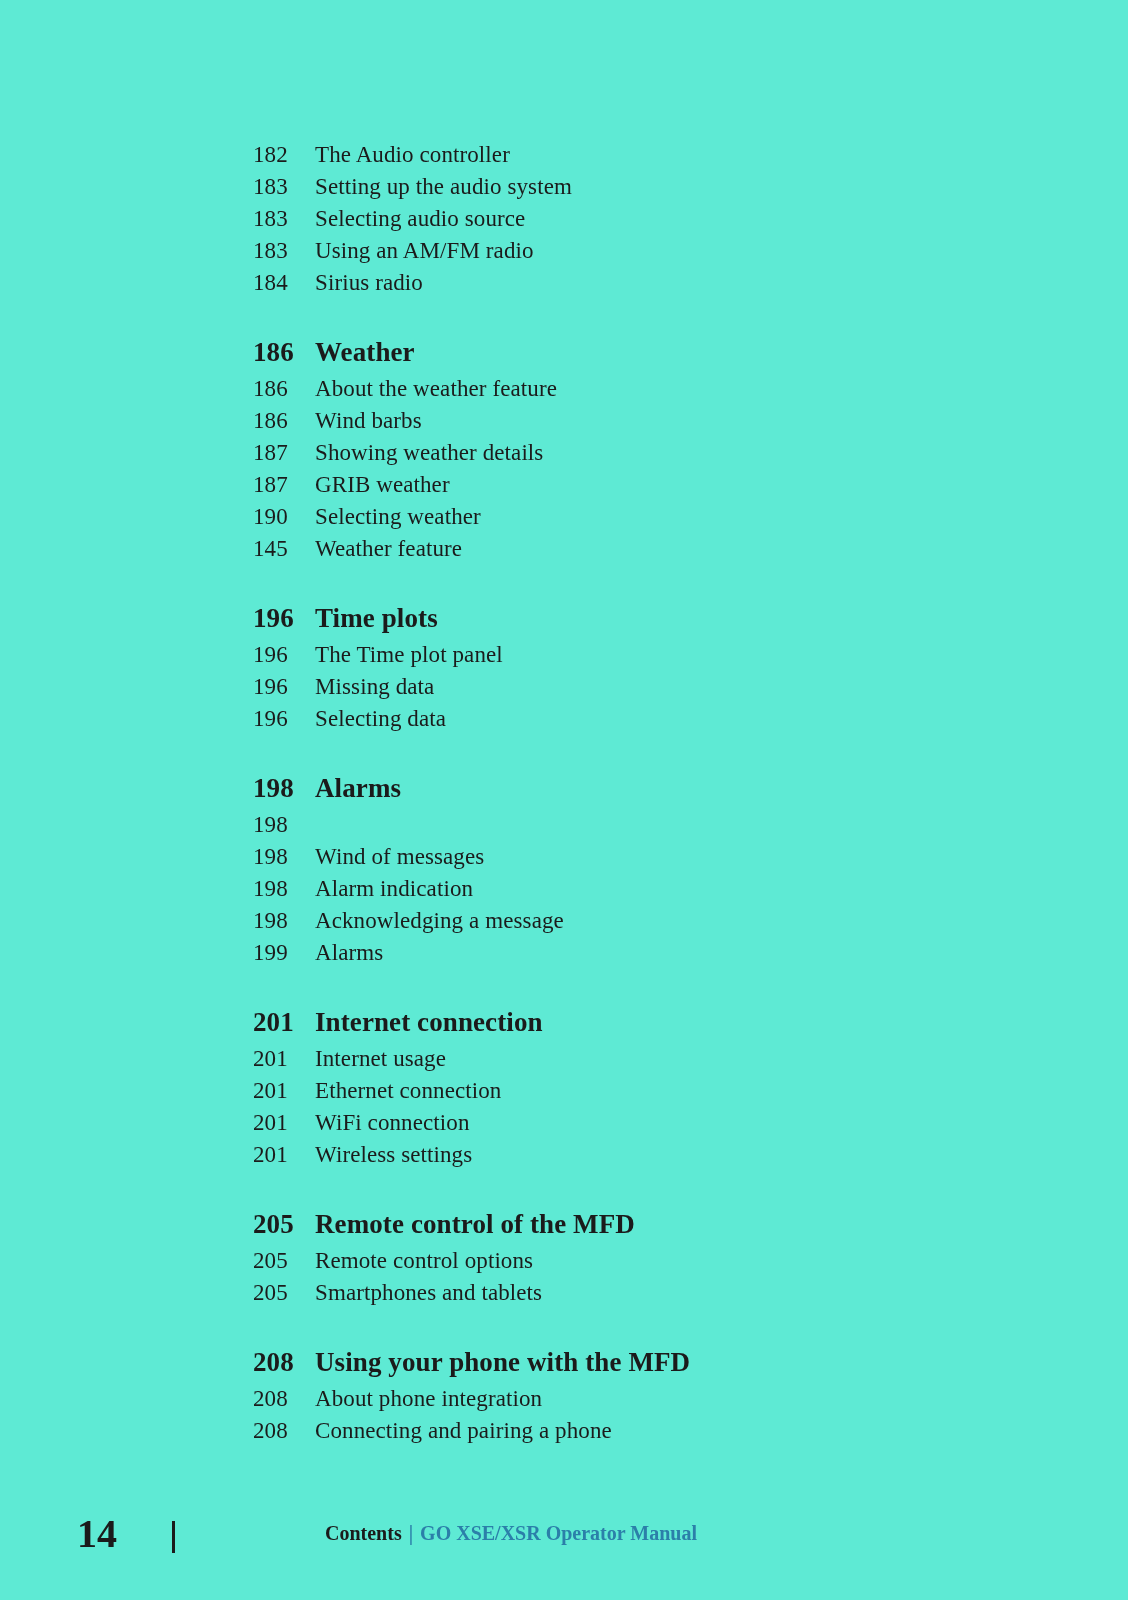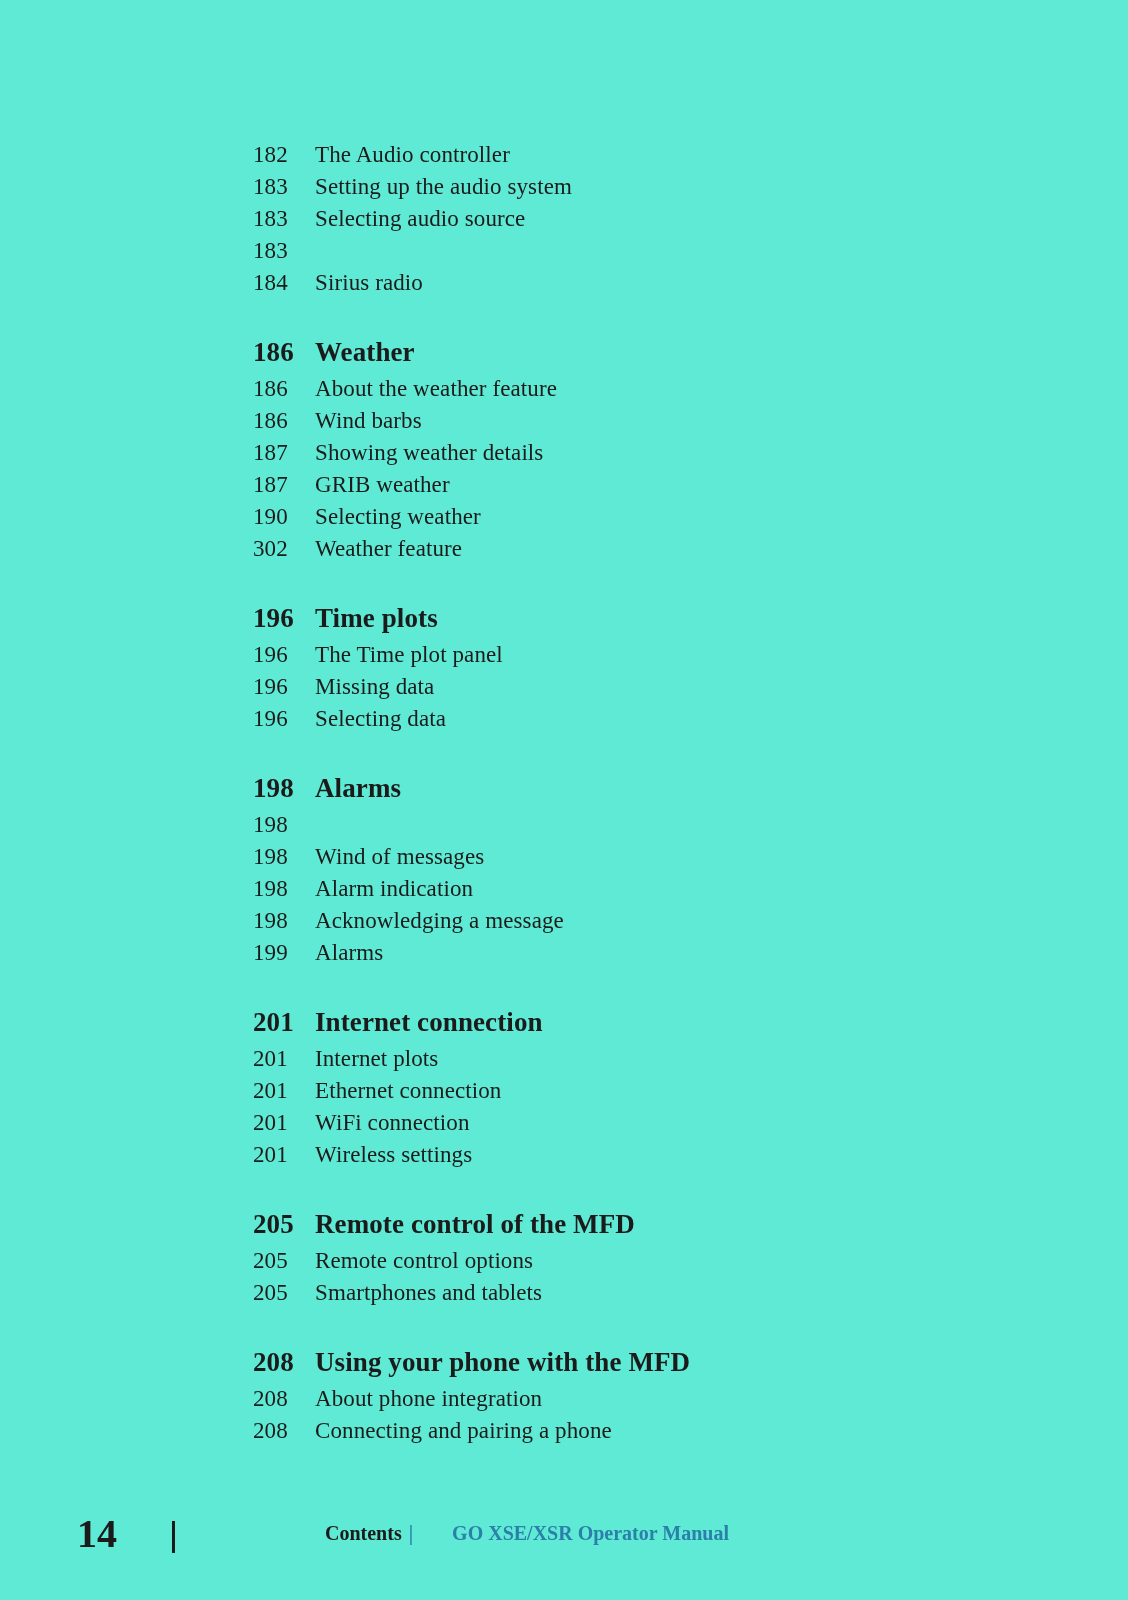--- a/index.html
+++ b/index.html
@@ -75,21 +75,20 @@
     font-weight: 700;
     line-height: 24px;
     white-space: nowrap;
   }
   .footer .footer-center .sep {
     color: var(--accent, #2b7fa9);
     padding: 0 7px;
   }
   .footer .footer-center .manual-title {
     color: var(--accent, #2b7fa9);
-    margin-left: 32px;
   }
 </style>
 </head>
 <body>
 
 <div class="page">
 
   <main class="toc">
       <div class="toc-entry">
         <span class="num">182</span>
@@ -98,20 +97,21 @@
       <div class="toc-entry">
         <span class="num">183</span>
         <span class="title">Setting up the audio system</span>
       </div>
       <div class="toc-entry">
         <span class="num">183</span>
         <span class="title">Selecting audio source</span>
       </div>
       <div class="toc-entry">
         <span class="num">183</span>
+        <span class="title">Using an AM/FM radio</span>
       </div>
       <div class="toc-entry">
         <span class="num">184</span>
         <span class="title">Sirius radio</span>
       </div>
       <div class="toc-heading">
         <span class="num">186</span>
         <span class="title">Weather</span>
       </div>
       <div class="toc-entry">
@@ -128,21 +128,21 @@
       </div>
       <div class="toc-entry">
         <span class="num">187</span>
         <span class="title">GRIB weather</span>
       </div>
       <div class="toc-entry">
         <span class="num">190</span>
         <span class="title">Selecting weather</span>
       </div>
       <div class="toc-entry">
-        <span class="num">302</span>
+        <span class="num">145</span>
         <span class="title">Weather feature</span>
       </div>
       <div class="toc-heading">
         <span class="num">196</span>
         <span class="title">Time plots</span>
       </div>
       <div class="toc-entry">
         <span class="num">196</span>
         <span class="title">The Time plot panel</span>
       </div>
@@ -176,21 +176,21 @@
       <div class="toc-entry">
         <span class="num">199</span>
         <span class="title">Alarms</span>
       </div>
       <div class="toc-heading">
         <span class="num">201</span>
         <span class="title">Internet connection</span>
       </div>
       <div class="toc-entry">
         <span class="num">201</span>
-        <span class="title">Internet plots</span>
+        <span class="title">Internet usage</span>
       </div>
       <div class="toc-entry">
         <span class="num">201</span>
         <span class="title">Ethernet connection</span>
       </div>
       <div class="toc-entry">
         <span class="num">201</span>
         <span class="title">WiFi connection</span>
       </div>
       <div class="toc-entry">

